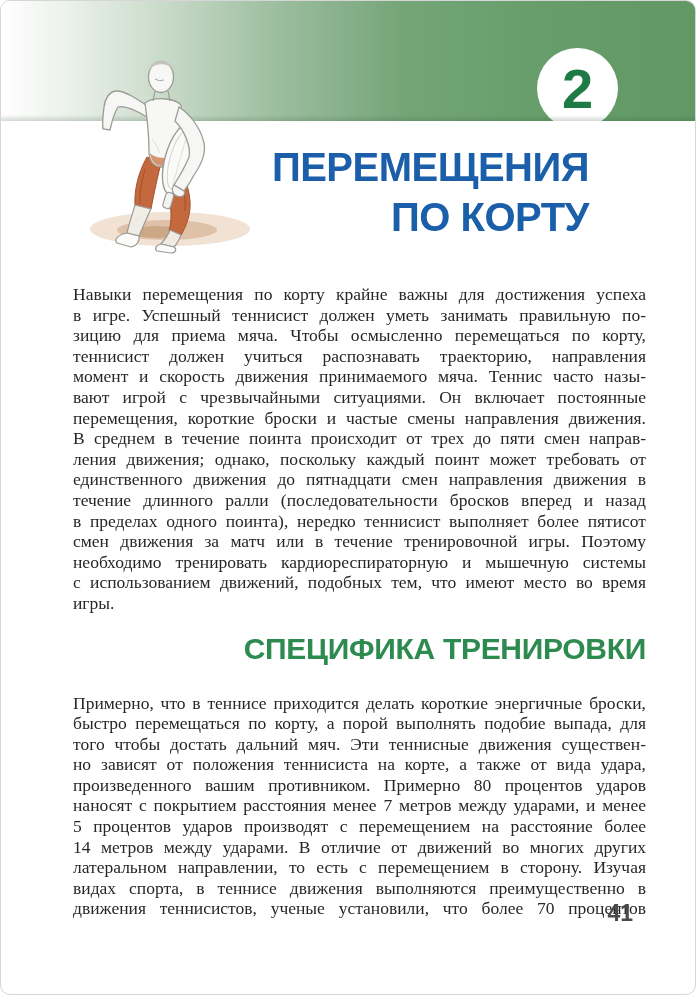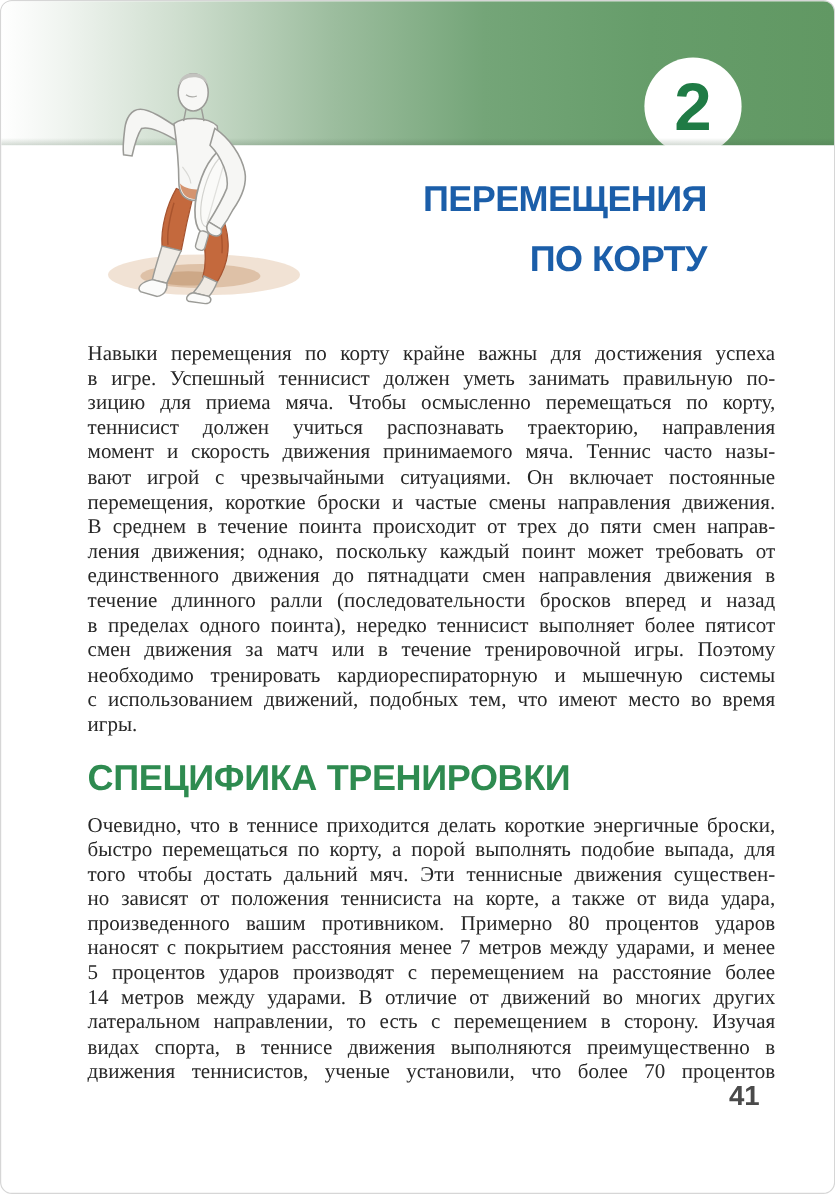--- a/index.html
+++ b/index.html
@@ -28,32 +28,32 @@
     font-family:"Liberation Sans", sans-serif; font-weight:bold;
     font-size:56px; line-height:1;
   }
   
   .illustration { position:absolute; left:56px; top:40px; width:232px; height:215px; }
   
   .title {
     position:absolute; top:141px; right:106px; margin:0;
     text-align:right;
     font-family:"Liberation Sans", sans-serif; font-weight:bold;
-    font-size:30px; line-height:50px; letter-spacing:-0.5px;
+    font-size:40px; line-height:50px; letter-spacing:-0.5px;
   }
   .title span { display:block; }
   
   .bodycol {
     position:absolute; left:72px; top:283px; width:573px;
     font-size:17.5px; line-height:20.6px; color:#272727;
   }
   .jline { text-align:justify; text-align-last:justify; }
   .jline.flush { text-align-last:left; }
   .section-heading {
-    margin:19px 0 12px; text-align:left;
+    margin:19px 0 28px; text-align:right;
     font-family:"Liberation Sans", sans-serif; font-weight:bold;
     font-size:30px; line-height:32px; letter-spacing:-0.3px;
   }
   
   .page-number {
     position:absolute; right:62px; top:899px;
     font-family:"Liberation Sans", sans-serif; font-weight:bold;
     font-size:23px; color:#4a4a4a;
   }
 </style>
@@ -131,21 +131,21 @@
         <div class="jline">единственного движения до пятнадцати смен направления движения в</div>
         <div class="jline">течение длинного ралли (последовательности бросков вперед и назад</div>
         <div class="jline">в пределах одного поинта), нередко теннисист выполняет более пятисот</div>
         <div class="jline">смен движения за матч или в течение тренировочной игры. Поэтому</div>
         <div class="jline">необходимо тренировать кардиореспираторную и мышечную системы</div>
         <div class="jline">с использованием движений, подобных тем, что имеют место во время</div>
         <div class="jline flush">игры.</div>
       </div>
     <h2 class="section-heading" style="color:#2e8b50">СПЕЦИФИКА ТРЕНИРОВКИ</h2>
     <div class="para">
-        <div class="jline">Очевидно, что в теннисе приходится делать короткие энергичные броски,</div>
+        <div class="jline">Примерно, что в теннисе приходится делать короткие энергичные броски,</div>
         <div class="jline">быстро перемещаться по корту, а порой выполнять подобие выпада, для</div>
         <div class="jline">того чтобы достать дальний мяч. Эти теннисные движения существен-</div>
         <div class="jline">но зависят от положения теннисиста на корте, а также от вида удара,</div>
         <div class="jline">произведенного вашим противником. Примерно 80 процентов ударов</div>
         <div class="jline">наносят с покрытием расстояния менее 7 метров между ударами, и менее</div>
         <div class="jline">5 процентов ударов производят с перемещением на расстояние более</div>
         <div class="jline">14 метров между ударами. В отличие от движений во многих других</div>
         <div class="jline">латеральном направлении, то есть с перемещением в сторону. Изучая</div>
         <div class="jline">видах спорта, в теннисе движения выполняются преимущественно в</div>
         <div class="jline">движения теннисистов, ученые установили, что более 70 процентов</div>

